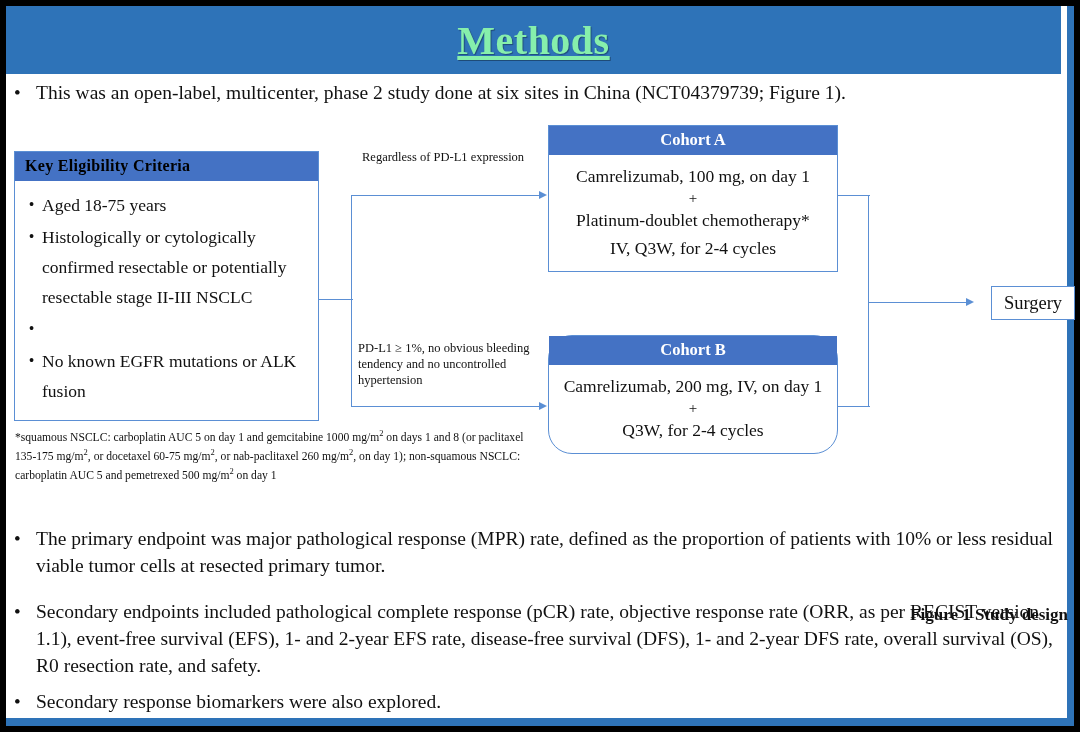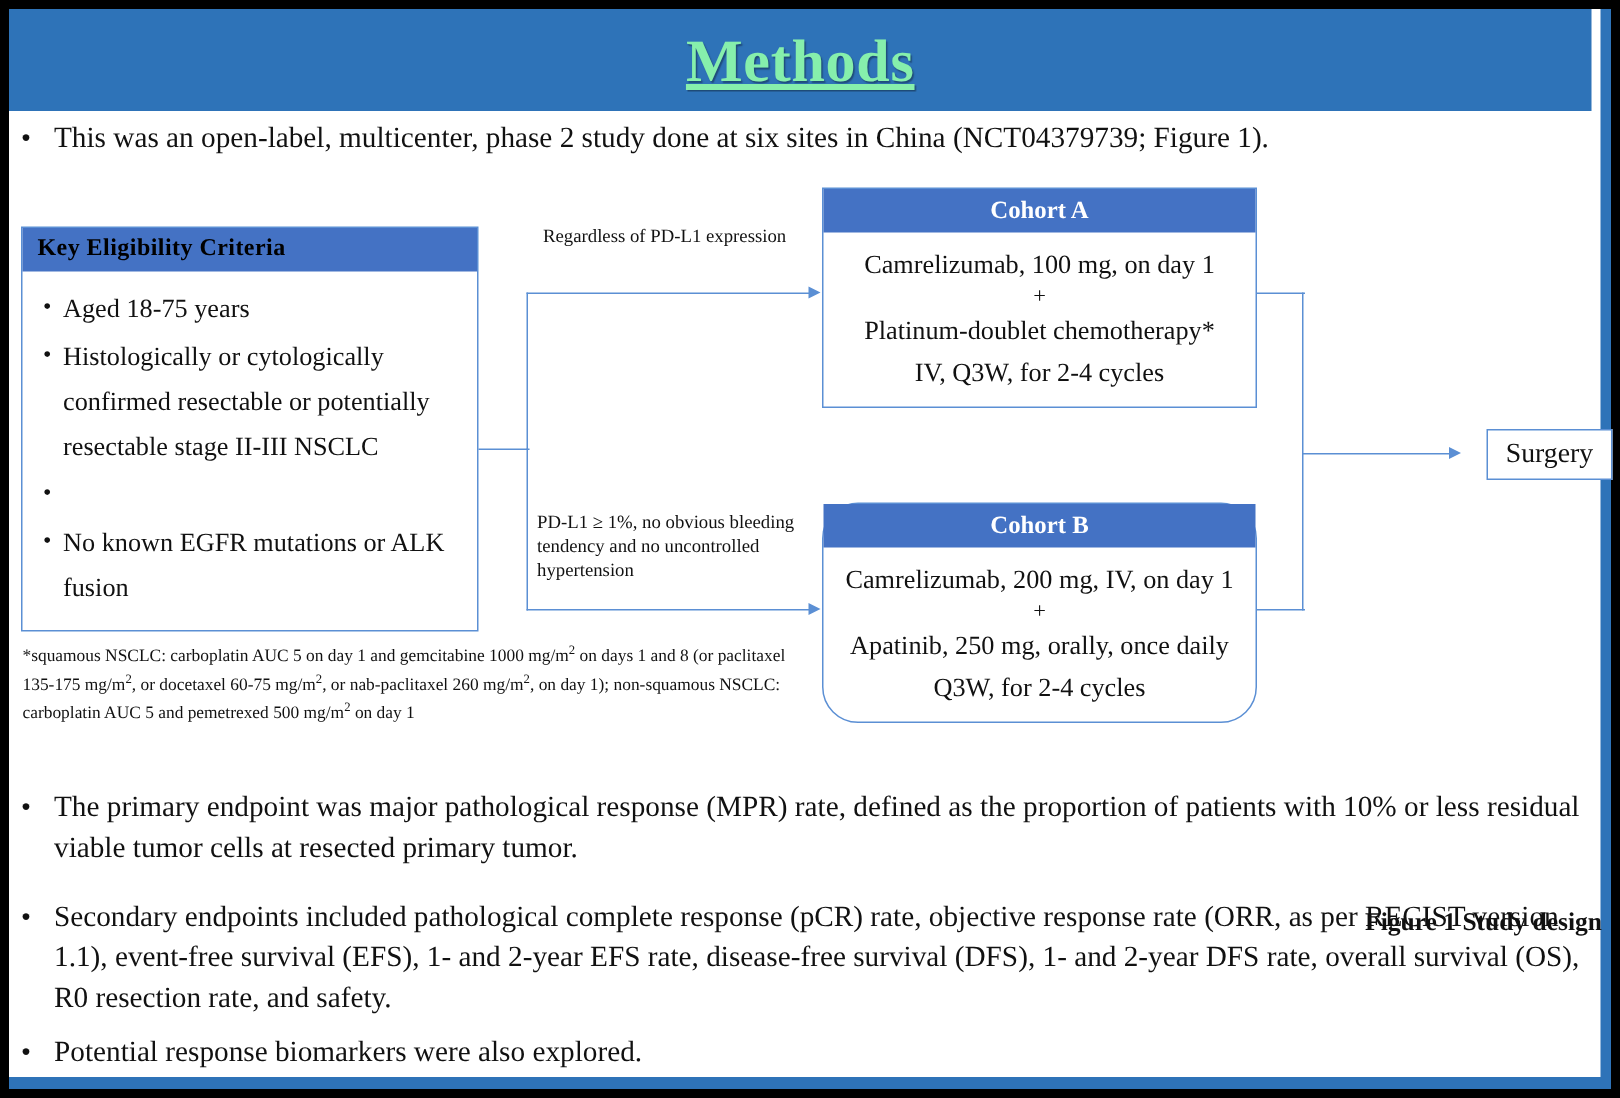--- a/index.html
+++ b/index.html
@@ -294,21 +294,20 @@
         <div class="cohort-line">Platinum-doublet chemotherapy*</div>
         <div class="cohort-line">IV, Q3W, for 2-4 cycles</div>
       </div>
     </div>
 
     <div class="cohort" id="cohortB">
       <div class="cohort-head">Cohort B</div>
       <div class="cohort-body">
         <div class="cohort-line">Camrelizumab, 200 mg, IV, on day 1</div>
         <div class="cohort-plus">+</div>
-        <div class="cohort-line">Apatinib, 250 mg, orally, once daily</div>
         <div class="cohort-line">Q3W, for 2-4 cycles</div>
       </div>
     </div>
 
     <div class="ln ln-h" style="left:832px; top:77px; width:32px;"></div>
     <div class="ln ln-h" style="left:832px; top:288px; width:32px;"></div>
     <div class="ln ln-v" style="left:862px; top:77px; height:212px;"></div>
     <div class="ln ln-h" style="left:862px; top:184px; width:100px;"></div>
     <div class="arrow-r" style="left:960px; top:180px;"></div>
 
@@ -323,15 +322,15 @@
   <div class="bullet-row b1">
     <span class="bullet-dot">•</span>
     <span class="bullet-body">The primary endpoint was major pathological response (MPR) rate, defined as the proportion of patients with 10% or less residual viable tumor cells at resected primary tumor.</span>
   </div>
   <div class="bullet-row b2">
     <span class="bullet-dot">•</span>
     <span class="bullet-body">Secondary endpoints included pathological complete response (pCR) rate, objective response rate (ORR, as per RECIST version 1.1), event-free survival (EFS), 1- and 2-year EFS rate, disease-free survival (DFS), 1- and 2-year DFS rate, overall survival (OS), R0 resection rate, and safety.</span>
   </div>
   <div class="bullet-row b3">
     <span class="bullet-dot">•</span>
-    <span class="bullet-body">Potential response biomarkers were also explored.</span>
+    <span class="bullet-body">Secondary response biomarkers were also explored.</span>
   </div>
 </div>
 
 </body></html>

